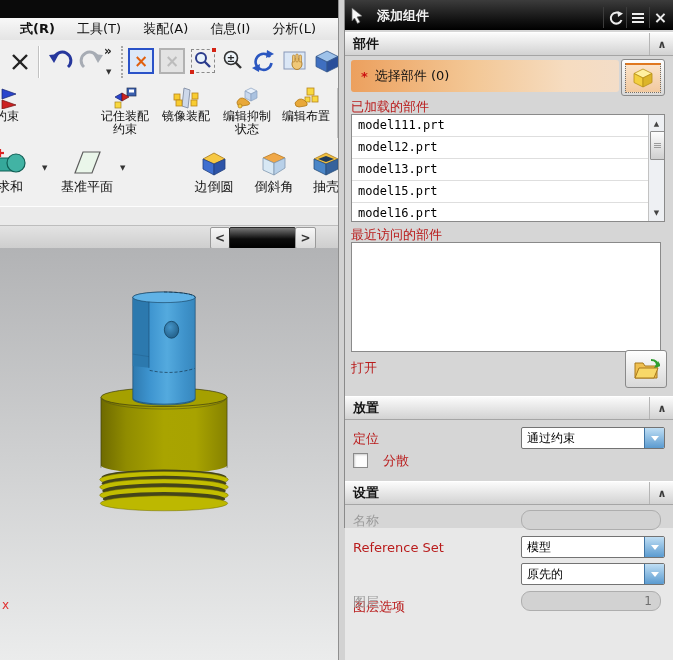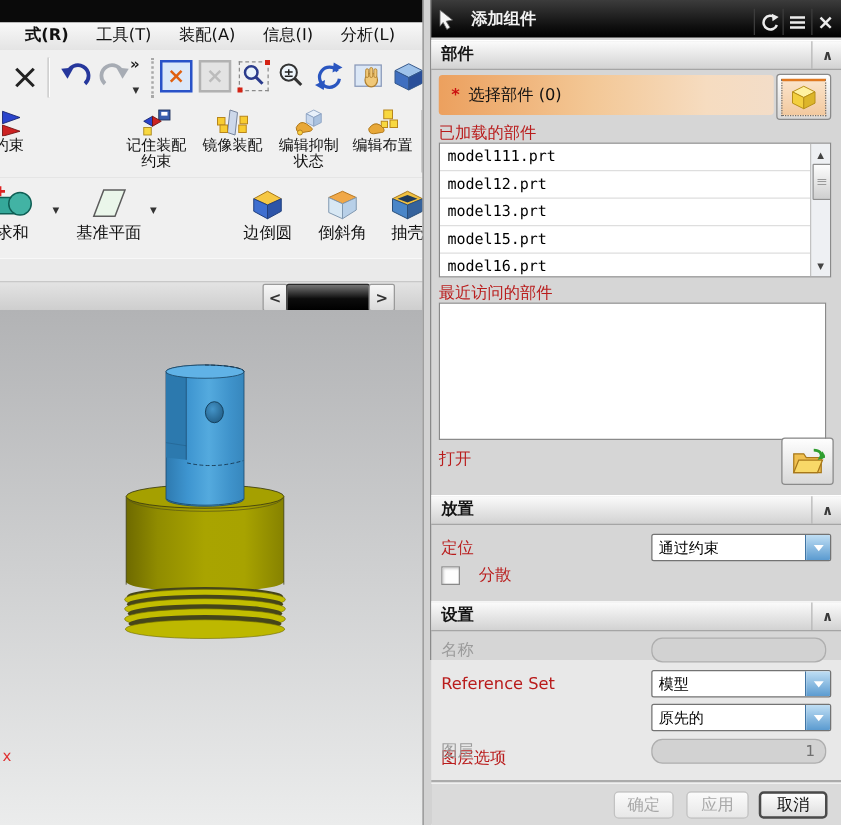--- a/index.html
+++ b/index.html
@@ -472,20 +472,15 @@
     <div class="combo" style="top:563px;">
       <div class="cval">原先的</div>
       <div class="cbtn">
           <div class="tri-dn"></div>
         </div>
     </div>
 
     <div class="fieldlabel dis" style="top:591px;">图层</div>
     <div class="disinput" style="top:591px;">1</div>
 
-    <div class="btnrow">
-      <div class="dlgbtn dis" style="left:146px;width:48px;">确定</div>
-      <div class="dlgbtn dis" style="left:204px;width:50px;">应用</div>
-      <div class="dlgbtn def" style="left:262px;width:55px;">取消</div>
-    </div>
   </div>
 
 </div>
 
 </body></html>

